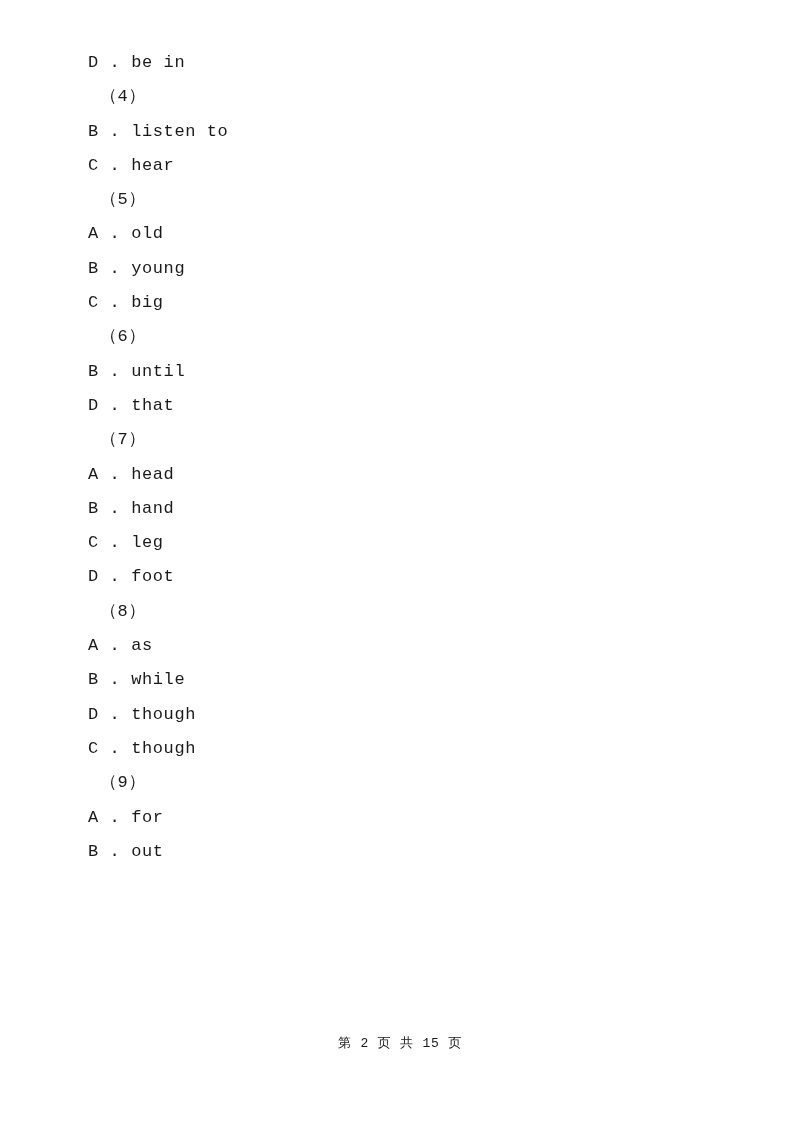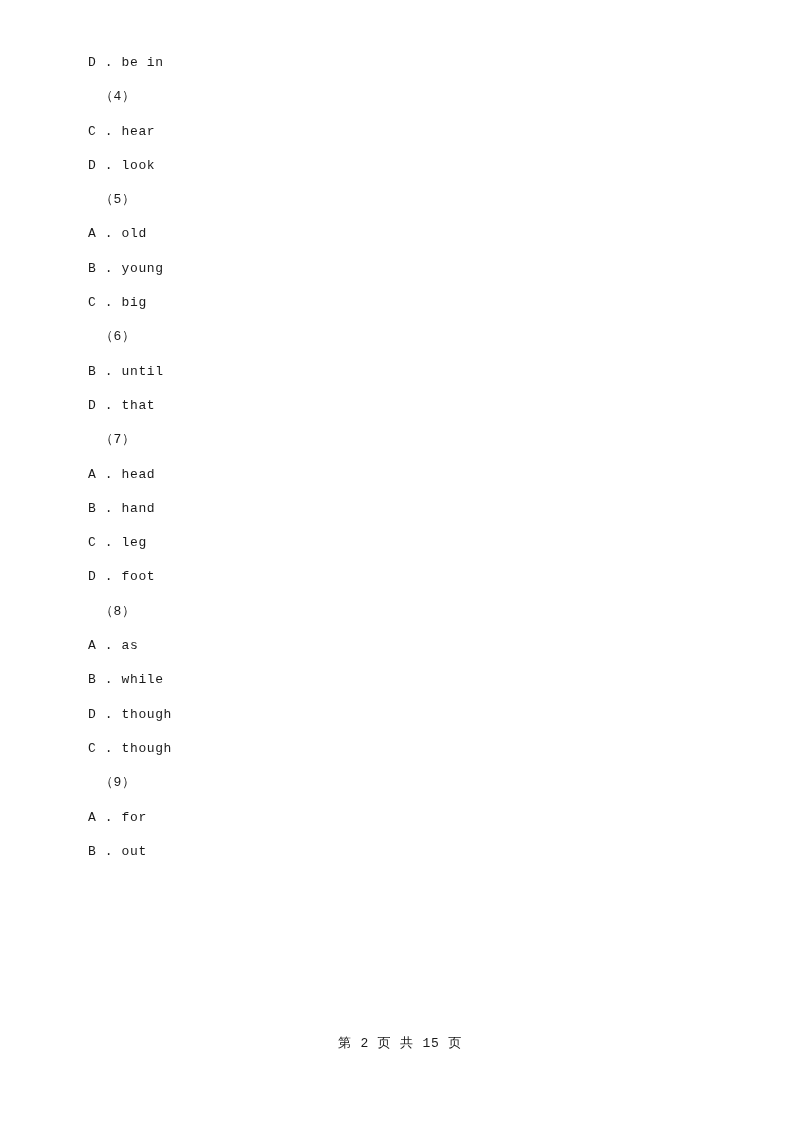--- a/index.html
+++ b/index.html
@@ -22,21 +22,21 @@
     width: 800px;
     height: 1132px;
   }
   .content {
     position: absolute;
     left: 88px;
     top: 46px;
     width: 620px;
   }
   .line {
-    font-size: 13px;
+    font-size: 17px;
     line-height: 34.3px;
     letter-spacing: 0.6px;
     white-space: pre;
     color: #1a1a1a;
   }
   .line.option {
     padding-left: 0px;
   }
   .line.group {
     padding-left: 12px;
@@ -53,22 +53,22 @@
     white-space: pre;
   }
 </style>
 </head>
 <body>
 
 <div class="page">
   <div class="content">
     <div class="line option">D . be in</div>
     <div class="line group">（4）</div>
+    <div class="line option">B . listen to</div>
     <div class="line option">C . hear</div>
-    <div class="line option">D . look</div>
     <div class="line group">（5）</div>
     <div class="line option">A . old</div>
     <div class="line option">B . young</div>
     <div class="line option">C . big</div>
     <div class="line group">（6）</div>
     <div class="line option">B . until</div>
     <div class="line option">D . that</div>
     <div class="line group">（7）</div>
     <div class="line option">A . head</div>
     <div class="line option">B . hand</div>

